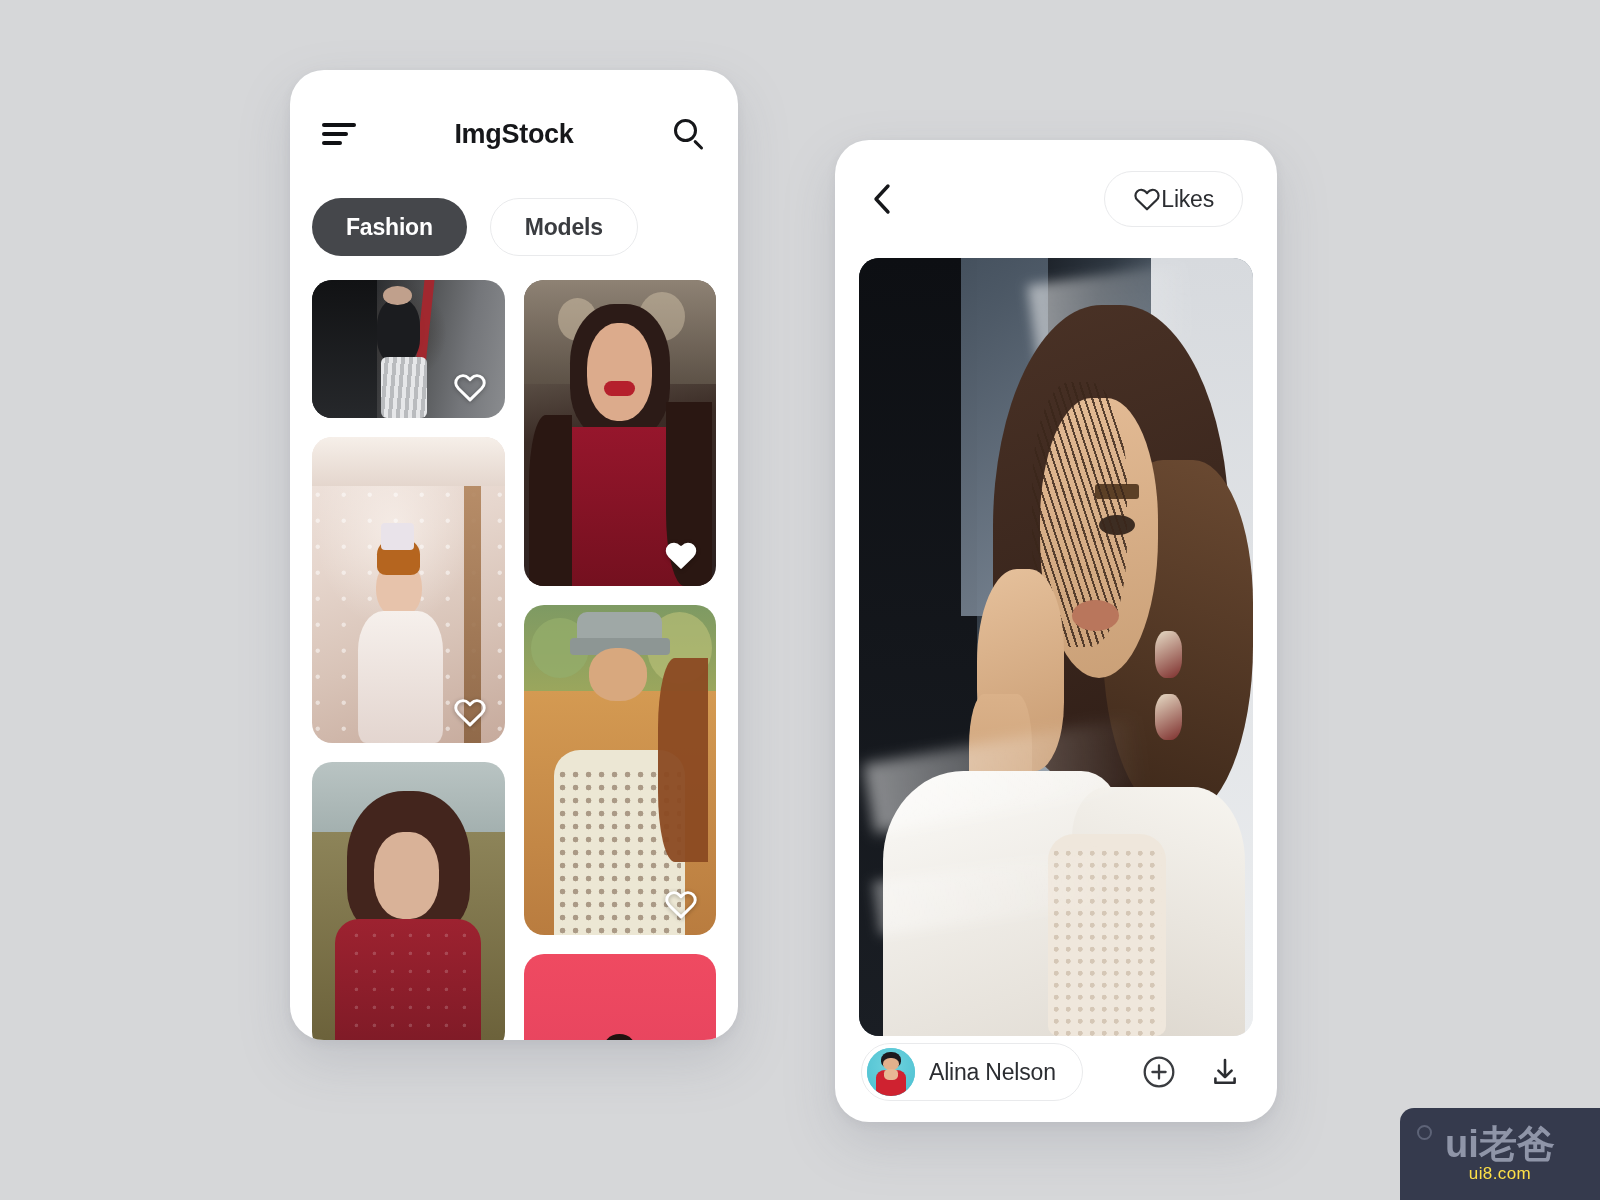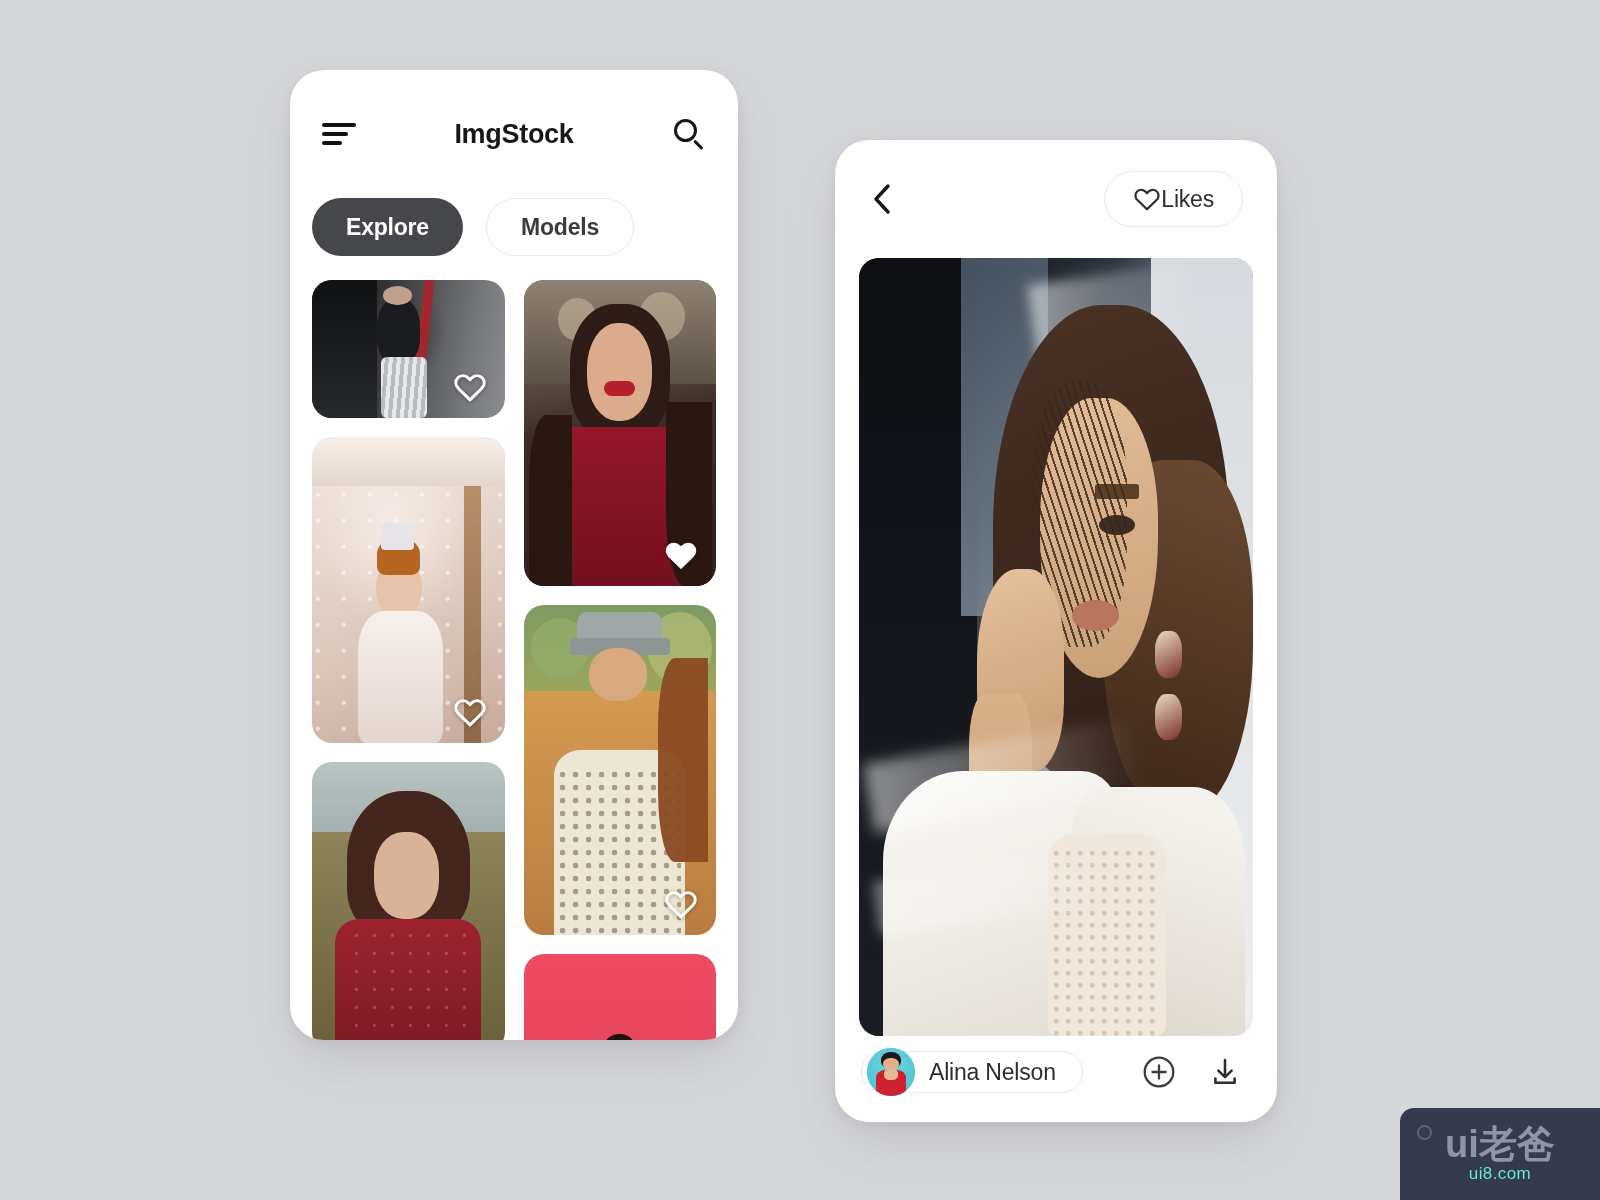--- a/index.html
+++ b/index.html
@@ -104,21 +104,21 @@
   .hero .ph { position: absolute; inset: 0; }
 
   
   .r-footer {
     position: absolute; left: 0; bottom: 0; width: 100%; height: 86px;
     display: flex; align-items: center; justify-content: space-between;
     padding: 0 34px 14px 26px;
   }
   .author-chip {
     display: flex; align-items: center; gap: 14px;
-    height: 42px; padding: 0 26px 0 5px; border-radius: 29px;
+    height: 58px; padding: 0 26px 0 5px; border-radius: 29px;
     background: #ffffff; border: 1.6px solid #e9eaec; cursor: pointer;
   }
   .avatar {
     width: 48px; height: 48px; border-radius: 50%; overflow: hidden;
     position: relative; flex: 0 0 auto; background: #5ec9d8;
   }
   .author-name { font-size: 23px; font-weight: 500; color: #2b2d31; letter-spacing: -0.2px; }
 
   .footer-actions { display: flex; align-items: center; gap: 30px; }
   .act-icon { width: 36px; height: 36px; cursor: pointer; }
@@ -129,21 +129,21 @@
     position: absolute; right: 0px; bottom: 0px;
     width: 200px; height: 92px; background: #353a4d;
     border-radius: 14px 0 0 0;
     display: flex; flex-direction: column; align-items: center; justify-content: center;
     gap: 1px;
   }
   .wm-dot { position: absolute; left: 17px; top: 17px; width: 15px; height: 15px;
             border: 2.6px solid #5d6377; border-radius: 50%; }
   .wm-main { font-size: 38px; font-weight: 700; color: #8f95a8; letter-spacing: 0px;
              line-height: 1; }
-  .wm-sub  { font-size: 17px; color: #5eead4; letter-spacing: 0.4px; }
+  .wm-sub  { font-size: 17px; color: #fde047; letter-spacing: 0.4px; }
 </style>
 </head>
 <body>
 
 <div class="stage">
 
   <div class="phone" id="phone-left">
 
     <div class="l-header">
       <div class="menu-icon">
@@ -152,21 +152,21 @@
           <i></i>
       </div>
       <div class="l-title">ImgStock</div>
       <div class="search-icon">
         <span class="ring"></span>
           <span class="hndl"></span>
       </div>
     </div>
 
     <div class="pills">
-      <div class="pill active">Explore</div>
+      <div class="pill active">Fashion</div>
       <div class="pill idle">Models</div>
     </div>
 
     <div class="grid">
 
       <div class="col">
 
         <div class="card" style="height:138px">
           <div class="ph" style="
             background:

